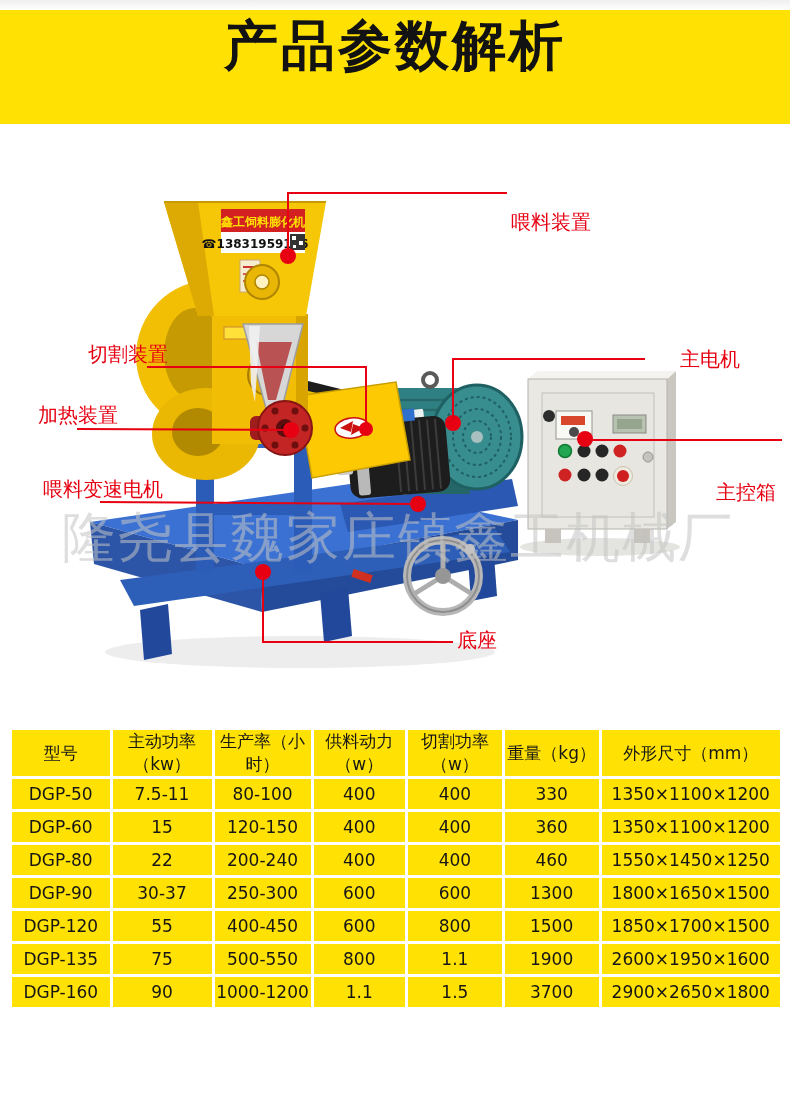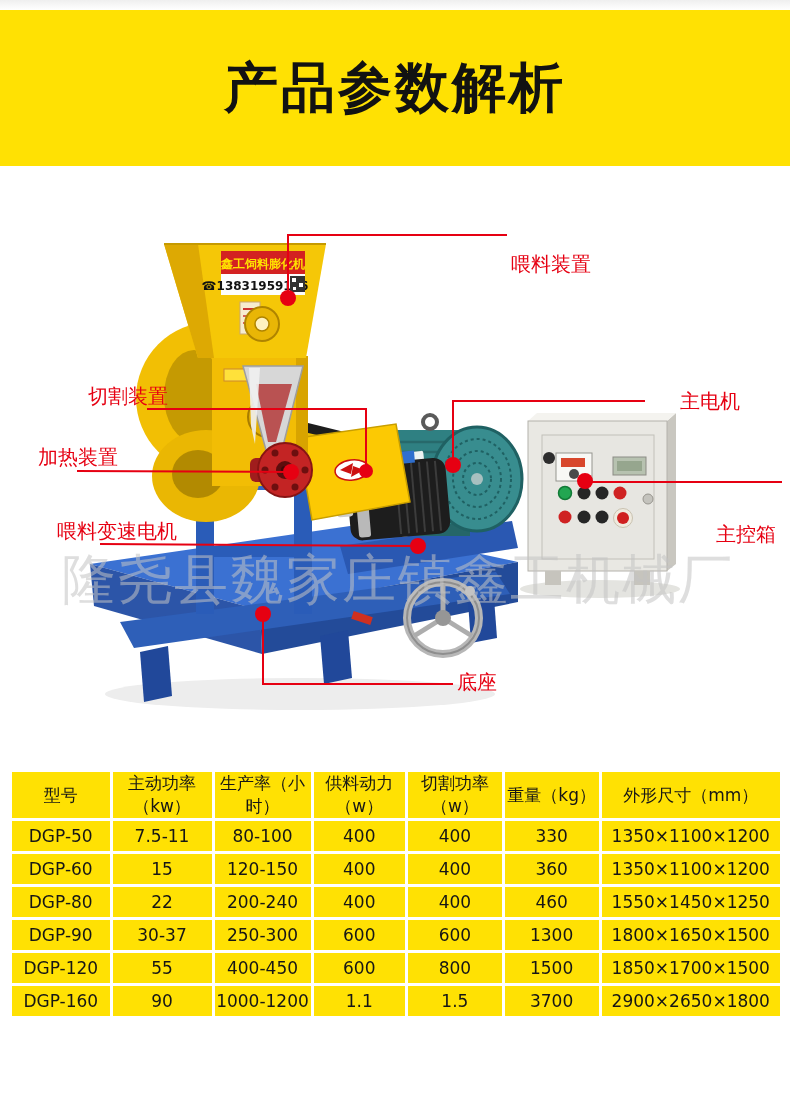--- a/index.html
+++ b/index.html
@@ -1,28 +1,28 @@
 <!DOCTYPE html>
 <html><head>
 <meta charset="utf-8">
 <style>
   * { margin:0; padding:0; box-sizing:border-box; }
   html,body { width:790px; background:#fff; }
   body { font-family:"DejaVu Sans","Liberation Sans",sans-serif; }
   .page { position:relative; width:790px; height:1108px; background:#fff; overflow:hidden; }
   .top-strip { height:10px; background:linear-gradient(to bottom,#efefef,#ffffff); }
-  .banner { height:156px; background:#ffe103; display:flex; align-items:center; justify-content:center; }
+  .banner { height:114px; background:#ffe103; display:flex; align-items:flex-start; justify-content:center; }
   .banner-title { font-size:54px; font-weight:bold; color:#121212; letter-spacing:3px; }
   .photo-area { position:relative; width:790px; height:585px; background:#fff; }
   .machine-svg { position:absolute; left:0; top:0; }
   .callout-label { position:absolute; color:#e60012; font-size:20px; line-height:1.05; white-space:nowrap; }
   .lbl-feeding { left:511px; top:56px;margin-top:32px; }
   .lbl-cutting { left:88px; top:220px; }
   .lbl-heating { left:38px; top:281px; }
-  .lbl-feedmotor { left:43px; top:355px;margin-left:14px; }
+  .lbl-feedmotor { left:43px; top:355px; }
   .lbl-mainmotor { left:680px; top:225px; }
   .lbl-controlbox { left:716px; top:320px;margin-top:38px; }
   .lbl-base { left:457px; top:506px; }
   .table-area { padding:18px 7px 0 9px; background:#fff; }
   table.spec { border-collapse:separate; border-spacing:3px; width:774px; table-layout:fixed; }
   table.spec th { height:40px; background:#ffe103; font-weight:normal; font-size:17px; color:#161616; text-align:center; }
   table.spec td { height:30px; background:#ffe103; font-size:17px; color:#161616; text-align:center; overflow:hidden; white-space:nowrap; }
 </style>
 </head>
 <body>
@@ -292,20 +292,29 @@
           <tr>
             <td>DGP-120</td>
             <td>55</td>
             <td>400-450</td>
             <td>600</td>
             <td>800</td>
             <td>1500</td>
             <td>1850×1700×1500</td>
           </tr>
           <tr>
+            <td>DGP-135</td>
+            <td>75</td>
+            <td>500-550</td>
+            <td>800</td>
+            <td>1.1</td>
+            <td>1900</td>
+            <td>2600×1950×1600</td>
+          </tr>
+          <tr>
             <td>DGP-160</td>
             <td>90</td>
             <td>1000-1200</td>
             <td>1.1</td>
             <td>1.5</td>
             <td>3700</td>
             <td>2900×2650×1800</td>
           </tr>
         </tbody>
     </table>

